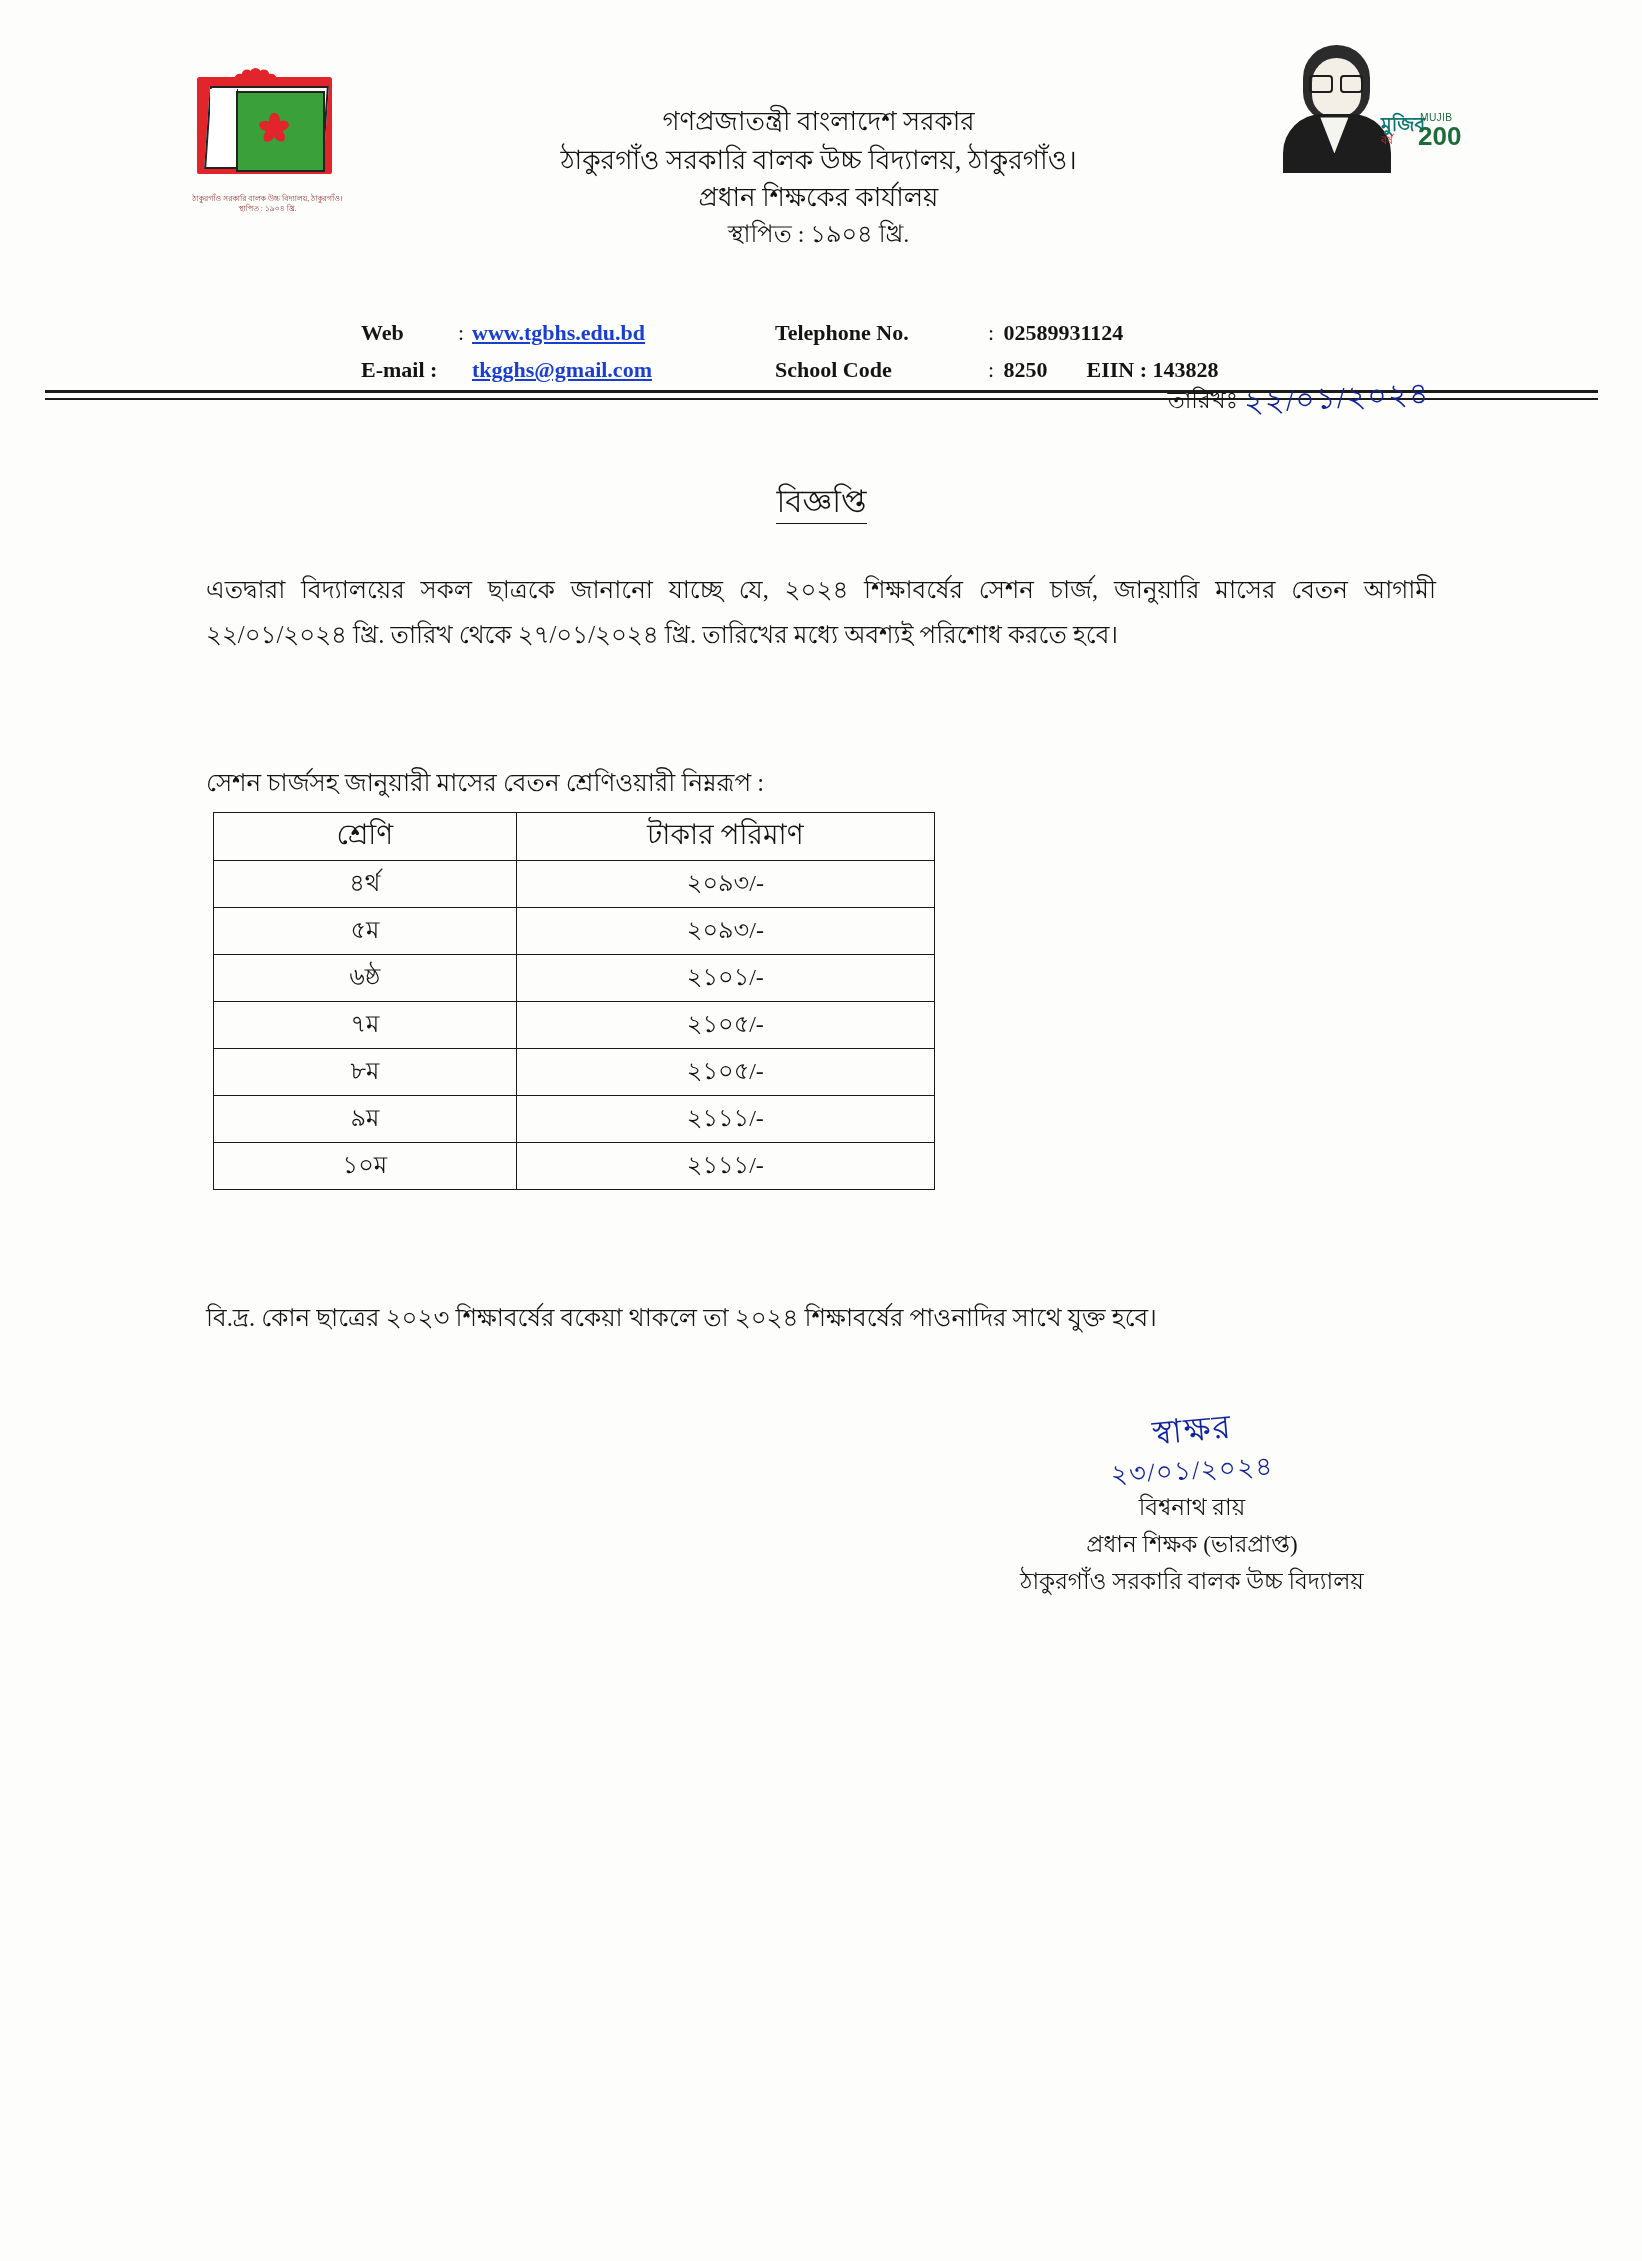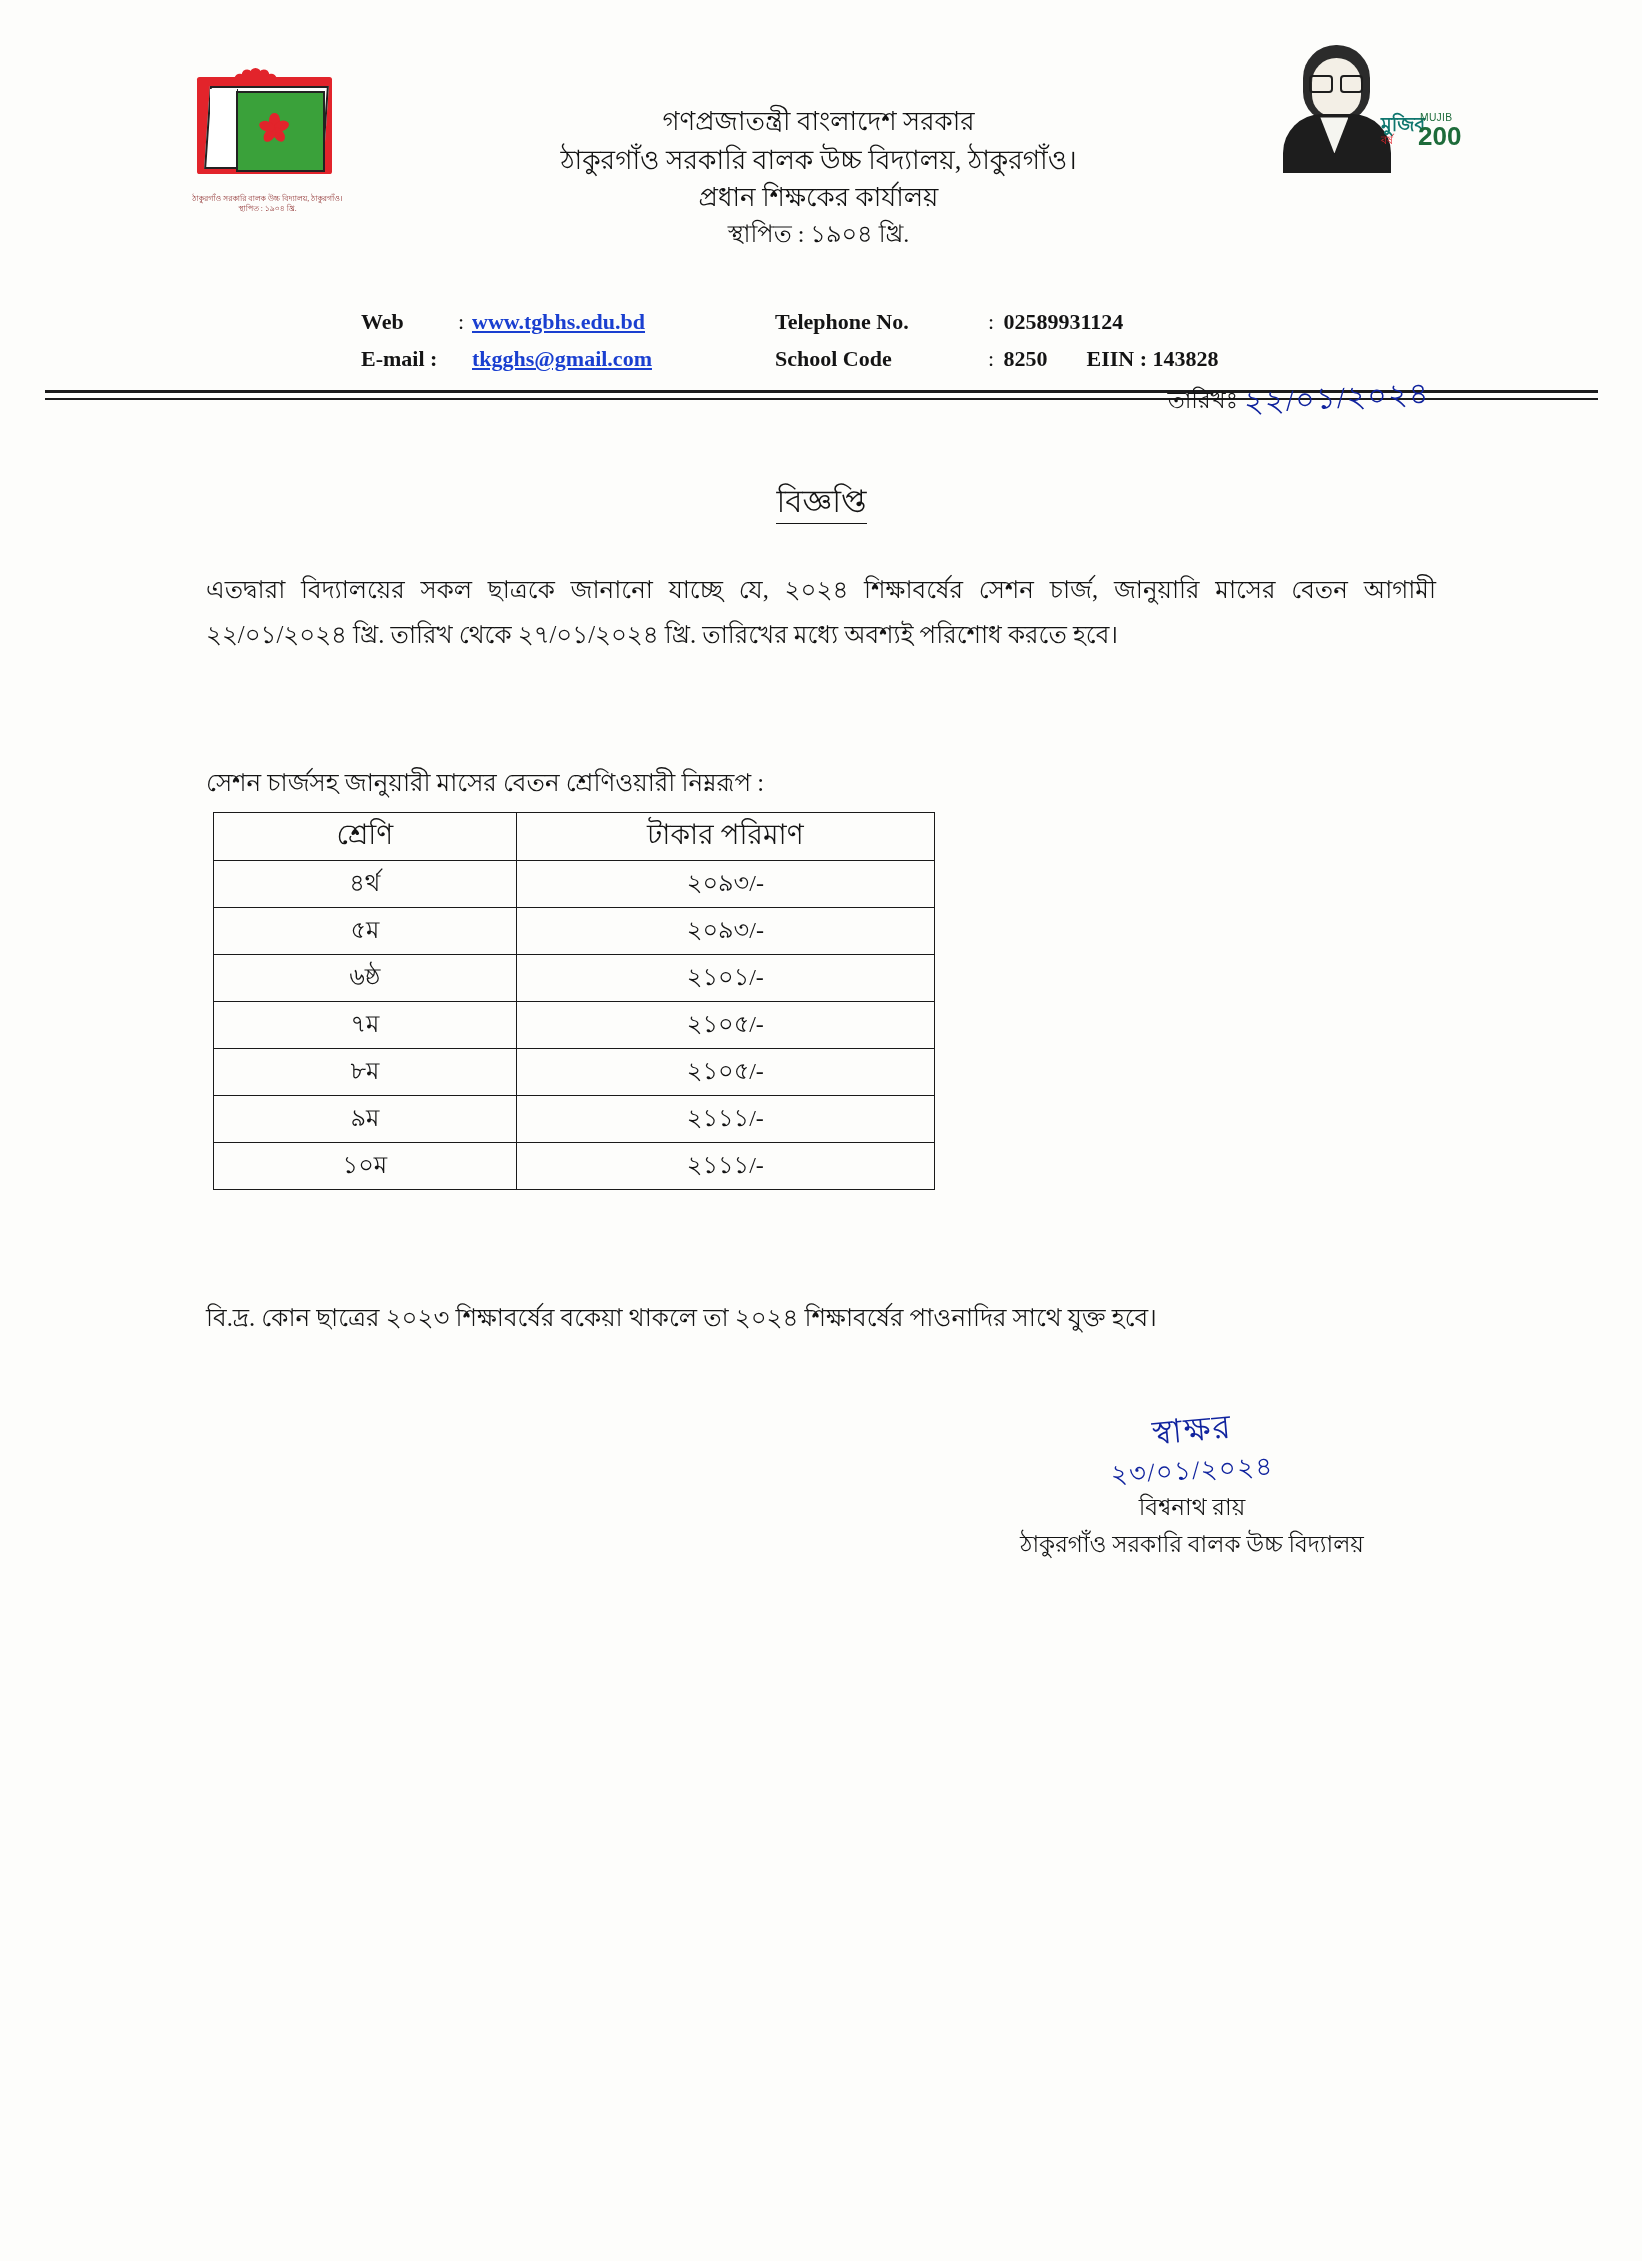--- a/index.html
+++ b/index.html
@@ -221,21 +221,21 @@
 
   .contact {
     position: absolute;
     left: 361px;
     top: 277px;
     width: 1095px;
     font-size: 22px;
   }
   .contact .row {
     display: flex;
-    align-items: flex-start;
+    align-items: flex-end;
     height: 37px;
   }
   .contact .lbl {
     width: 97px;
     font-weight: bold;
     font-family: "Liberation Serif", serif;
   }
   .contact .colon { width: 14px; }
   .contact .val-link {
     color: #1a3fd0;
@@ -505,17 +505,18 @@
       </tr>
     </tbody>
   </table>
 
   <div class="para p3">বি.দ্র. কোন ছাত্রের ২০২৩ শিক্ষাবর্ষের বকেয়া থাকলে তা ২০২৪ শিক্ষাবর্ষের পাওনাদির সাথে যুক্ত হবে।</div>
 
   <div class="sig-block">
     <div class="sig-script">স্বাক্ষর</div>
     <div class="sig-date">২৩/০১/২০২৪</div>
     <div class="sig-name">বিশ্বনাথ রায়</div>
+    <div class="sig-line">প্রধান শিক্ষক (ভারপ্রাপ্ত)</div>
     <div class="sig-line">ঠাকুরগাঁও সরকারি বালক উচ্চ বিদ্যালয়</div>
   </div>
 
 </div>
 
 
 </body></html>

